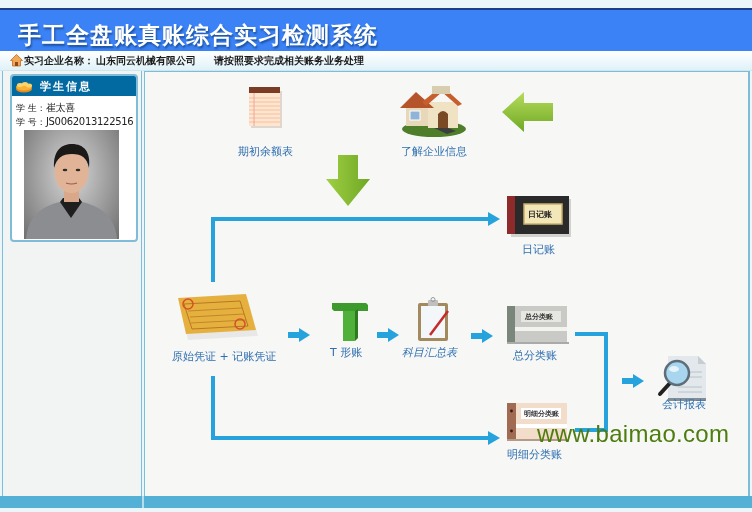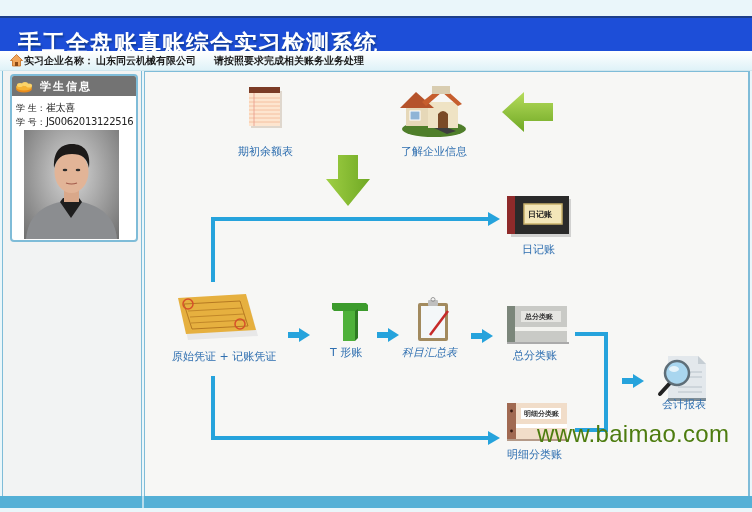--- a/index.html
+++ b/index.html
@@ -1,33 +1,33 @@
 <!DOCTYPE html>
 <html><head>
 <meta charset="utf-8">
 <style>
   * { margin: 0; padding: 0; box-sizing: border-box; }
   html, body { width: 752px; height: 512px; overflow: hidden; background: #eaf6fa; font-family: "DejaVu Sans", sans-serif; }
   .page { position: relative; width: 752px; height: 512px; }
 
   
-  .header { position: absolute; left: 0; top: 16px; width: 752px; height: 51px; background: #1d4ed8; border-top: 2px solid #1d3f8a; border-bottom: 1px solid #2e86b8; }
+  .header { position: absolute; left: 0; top: 8px; width: 752px; height: 51px; background: #3b82f6; border-top: 2px solid #1d3f8a; border-bottom: 1px solid #2e86b8; }
   .header-title { position: absolute; left: 18px; top: 10px; font-size: 23px; font-weight: bold; color: #ffffff; letter-spacing: 1px; text-shadow: 1px 2px 2px rgba(0,40,80,0.55); font-family: "DejaVu Sans", sans-serif; }
 
   
   .infobar { position: absolute; left: 0; top: 51px; width: 752px; height: 20px; background: linear-gradient(#ffffff, #dff2f8); border-bottom: 1px solid #cfe6ee; }
   .infobar .home-icon { position: absolute; left: 10px; top: 3px; width: 13px; height: 13px; }
   .infobar .company-label { position: absolute; left: 24px; top: 3px; font-size: 10px; color: #1b1b1b; font-family: "DejaVu Serif", serif; font-weight: bold; }
   .infobar .company-name { position: absolute; left: 96px; top: 3px; font-size: 10px; color: #1b1b1b; font-family: "DejaVu Serif", serif; font-weight: bold; }
   .infobar .instruction { position: absolute; left: 214px; top: 3px; font-size: 10px; color: #1b1b1b; font-family: "DejaVu Serif", serif; font-weight: bold; }
 
   
   .sidebar { position: absolute; left: 2px; top: 71px; width: 140px; height: 426px; background: #f2f3f3; border-left: 1px solid #7fbcd8; border-right: 1px solid #7fbcd8; }
   .student-card { position: absolute; left: 7px; top: 3px; width: 128px; height: 168px; background: #ffffff; border: 2px solid #7fbcd8; border-radius: 4px; overflow: hidden; }
-  .student-card .card-head { height: 20px; background: #737373; position: relative; }
+  .student-card .card-head { height: 20px; background: #0369a1; position: relative; }
   .student-card .card-head .coins-icon { position: absolute; left: 3px; top: 3px; width: 18px; height: 14px; }
   .student-card .card-head .card-title { position: absolute; left: 28px; top: 3px; color: #ffffff; font-weight: bold; font-size: 11px; letter-spacing: 2px; }
   .student-card .row { position: absolute; left: 4px; font-size: 9px; color: #222; white-space: nowrap; }
   .student-card .row .val { font-size: 10px; letter-spacing: -0.3px; }
   .photo { position: absolute; left: 12px; top: 54px; width: 95px; height: 109px; background: radial-gradient(ellipse at 50% 40%, #d8d8d8 0%, #9e9e9e 55%, #6f6f6f 100%); overflow: hidden; }
 
   
   .main { position: absolute; left: 144px; top: 71px; width: 606px; height: 426px; background: #f7f7f5; border: 1px solid #7fbcd8; border-right-width: 2px; }
 
   

